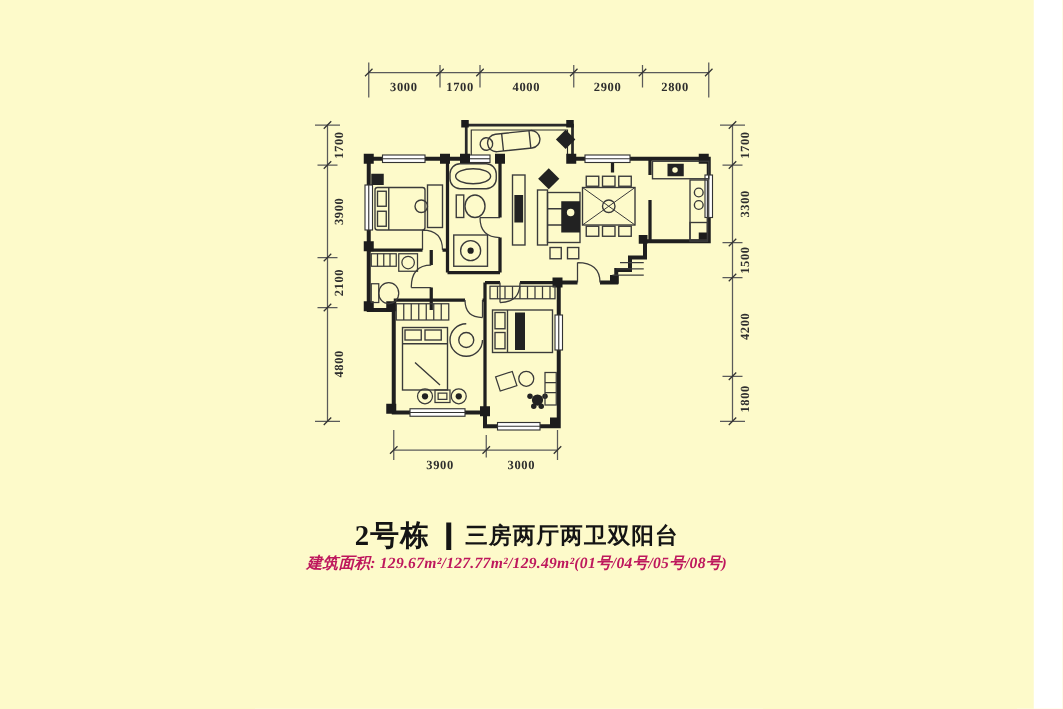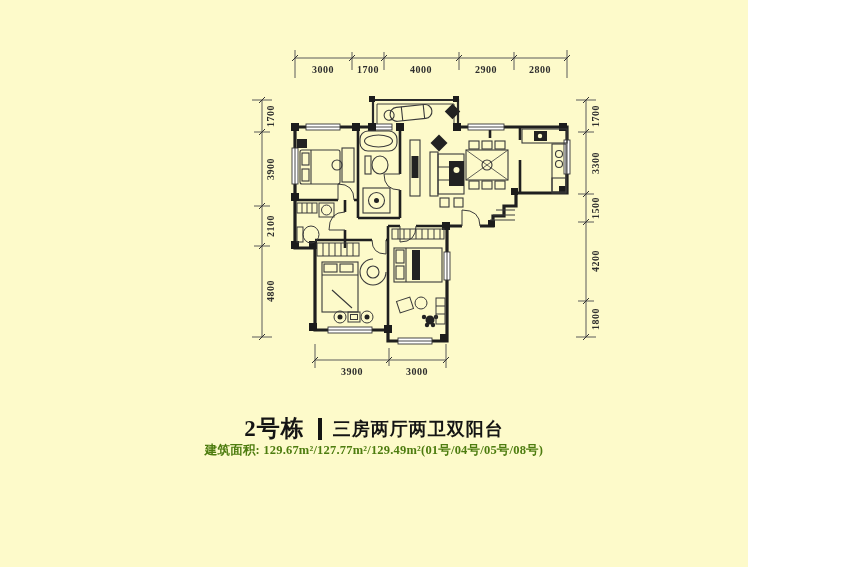--- a/index.html
+++ b/index.html
@@ -1,36 +1,36 @@
 <!DOCTYPE html>
 <html><head>
 <meta charset="utf-8">
 <style>
   html,body{margin:0;padding:0;}
   .stage{
     position:relative;
-    width:748px;height:567px;
+    width:827px;height:567px;
     background:#FDFACA;
     overflow:hidden;
     font-family:"Liberation Serif","DejaVu Serif",serif;
   }
   .plan-svg{position:absolute;left:0;top:0;}
   .dim-label{
     font-family:"Liberation Serif","DejaVu Serif",serif;
     font-size:10px;font-weight:600;fill:#2e2e2e;letter-spacing:.5px;
   }
   .caption{position:absolute;left:0;right:0;text-align:center;color:#141414;}
   .caption-title{top:413px;}
   .caption-title .building{font-size:23px;font-weight:700;letter-spacing:1px;vertical-align:middle;}
   .caption-title .bar{
     display:inline-block;width:4px;height:22px;background:#151515;
     margin:0 11px 0 13px;vertical-align:middle;overflow:hidden;color:transparent;
   }
   .caption-title .layout{font-size:18px;font-weight:700;letter-spacing:1px;vertical-align:middle;text-align:right;}
-  .caption-area{top:442px;font-size:12.5px;font-weight:700;letter-spacing:.2px;color:#4d7c0f;}
+  .caption-area{top:442px;font-size:12.5px;font-weight:700;letter-spacing:.2px;color:#be185d;font-style:italic;}
 </style>
 </head>
 <body>
 
 <div class="stage">
 
   <svg class="plan-svg" width="850" height="480" viewBox="0 0 850 480">
 
     <g stroke="#5a5a5a" stroke-width="1" fill="none">
       <path d="M295,58 H567"></path>

